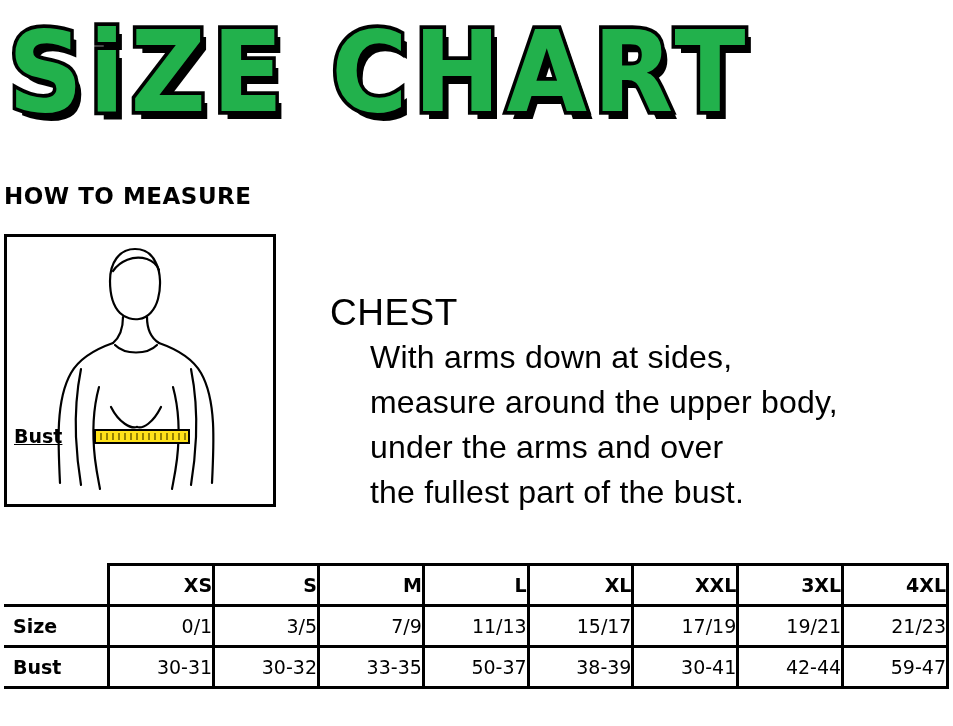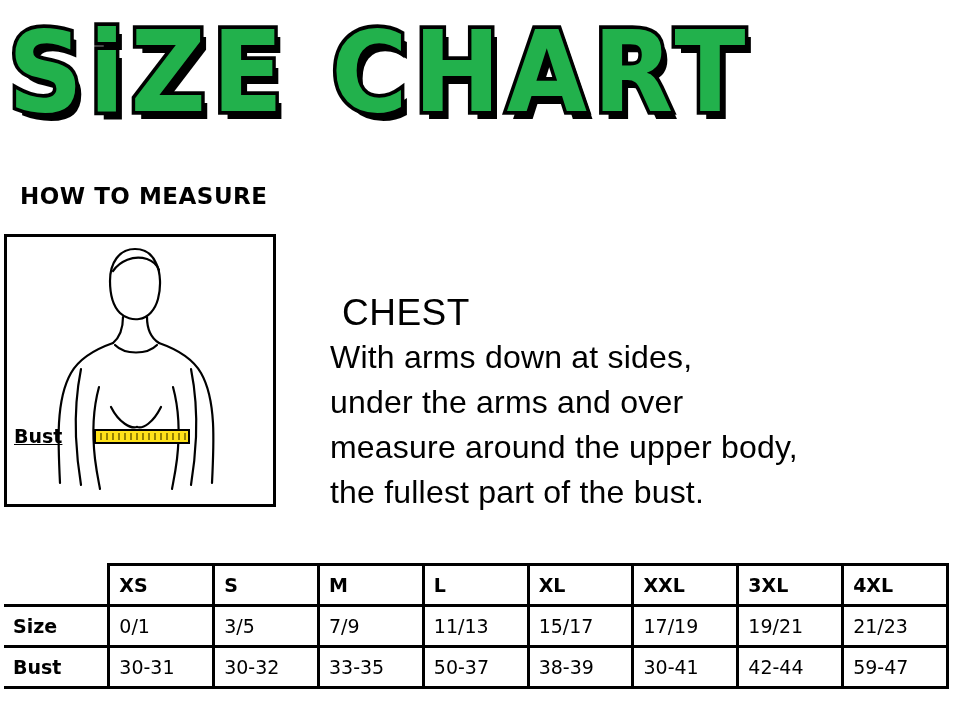--- a/index.html
+++ b/index.html
@@ -39,21 +39,21 @@
     paint-order: stroke fill;
     text-shadow: 6px 7px 0 #000000;
     white-space: nowrap;
     transform: scaleY(1.08);
     transform-origin: left top;
   }
 
   
   .how-to {
     position: absolute;
-    left: 20px;
+    left: 4px;
     top: 183px;
     font-family: "DejaVu Sans", sans-serif;
     font-weight: bold;
     font-size: 23px;
     letter-spacing: 0.5px;
   }
 
   
   .figure-box {
     position: absolute;
@@ -83,26 +83,26 @@
   .chest-block {
     position: absolute;
     left: 330px;
     top: 290px;
     width: 600px;
   }
   .chest-head {
     font-size: 37px;
     line-height: 45px;
     letter-spacing: 0.5px;
-    margin-left: 12px;
   }
   .chest-desc {
     font-size: 32px;
     line-height: 45px;
     letter-spacing: 0.2px;
+    margin-left: 40px;
   }
   .chest-desc div {
     white-space: nowrap;
   }
 
   
   .size-table {
     position: absolute;
     left: 4px;
     top: 563px;
@@ -123,20 +123,21 @@
     font-weight: bold;
     width: 108px;
     border-left: none;
   }
   .size-table tr.head td.corner {
     border: none;
     background: #ffffff;
   }
   .size-table td.val {
     font-weight: normal;
+    text-align: right;
   }
   .size-table tr.head td.val {
     font-weight: bold;
   }
 </style>
 </head>
 <body>
 
 <div class="title-wrap">
   <div class="title-text">SiZE CHART</div>
@@ -191,22 +192,22 @@
       </g>
     </g>
   </svg>
 </div>
 <div class="bust-label">Bust</div>
 
 <div class="chest-block">
   <div class="chest-head">CHEST</div>
   <div class="chest-desc">
     <div>With arms down at sides,</div>
+    <div>measure around the upper body,</div>
     <div>under the arms and over</div>
-    <div>measure around the upper body,</div>
     <div>the fullest part of the bust.</div>
   </div>
 </div>
 
 <table class="size-table">
   <tbody>
     <tr class="head">
       <td class="corner"></td>
       <td class="val">XS</td>
       <td class="val">S</td>

